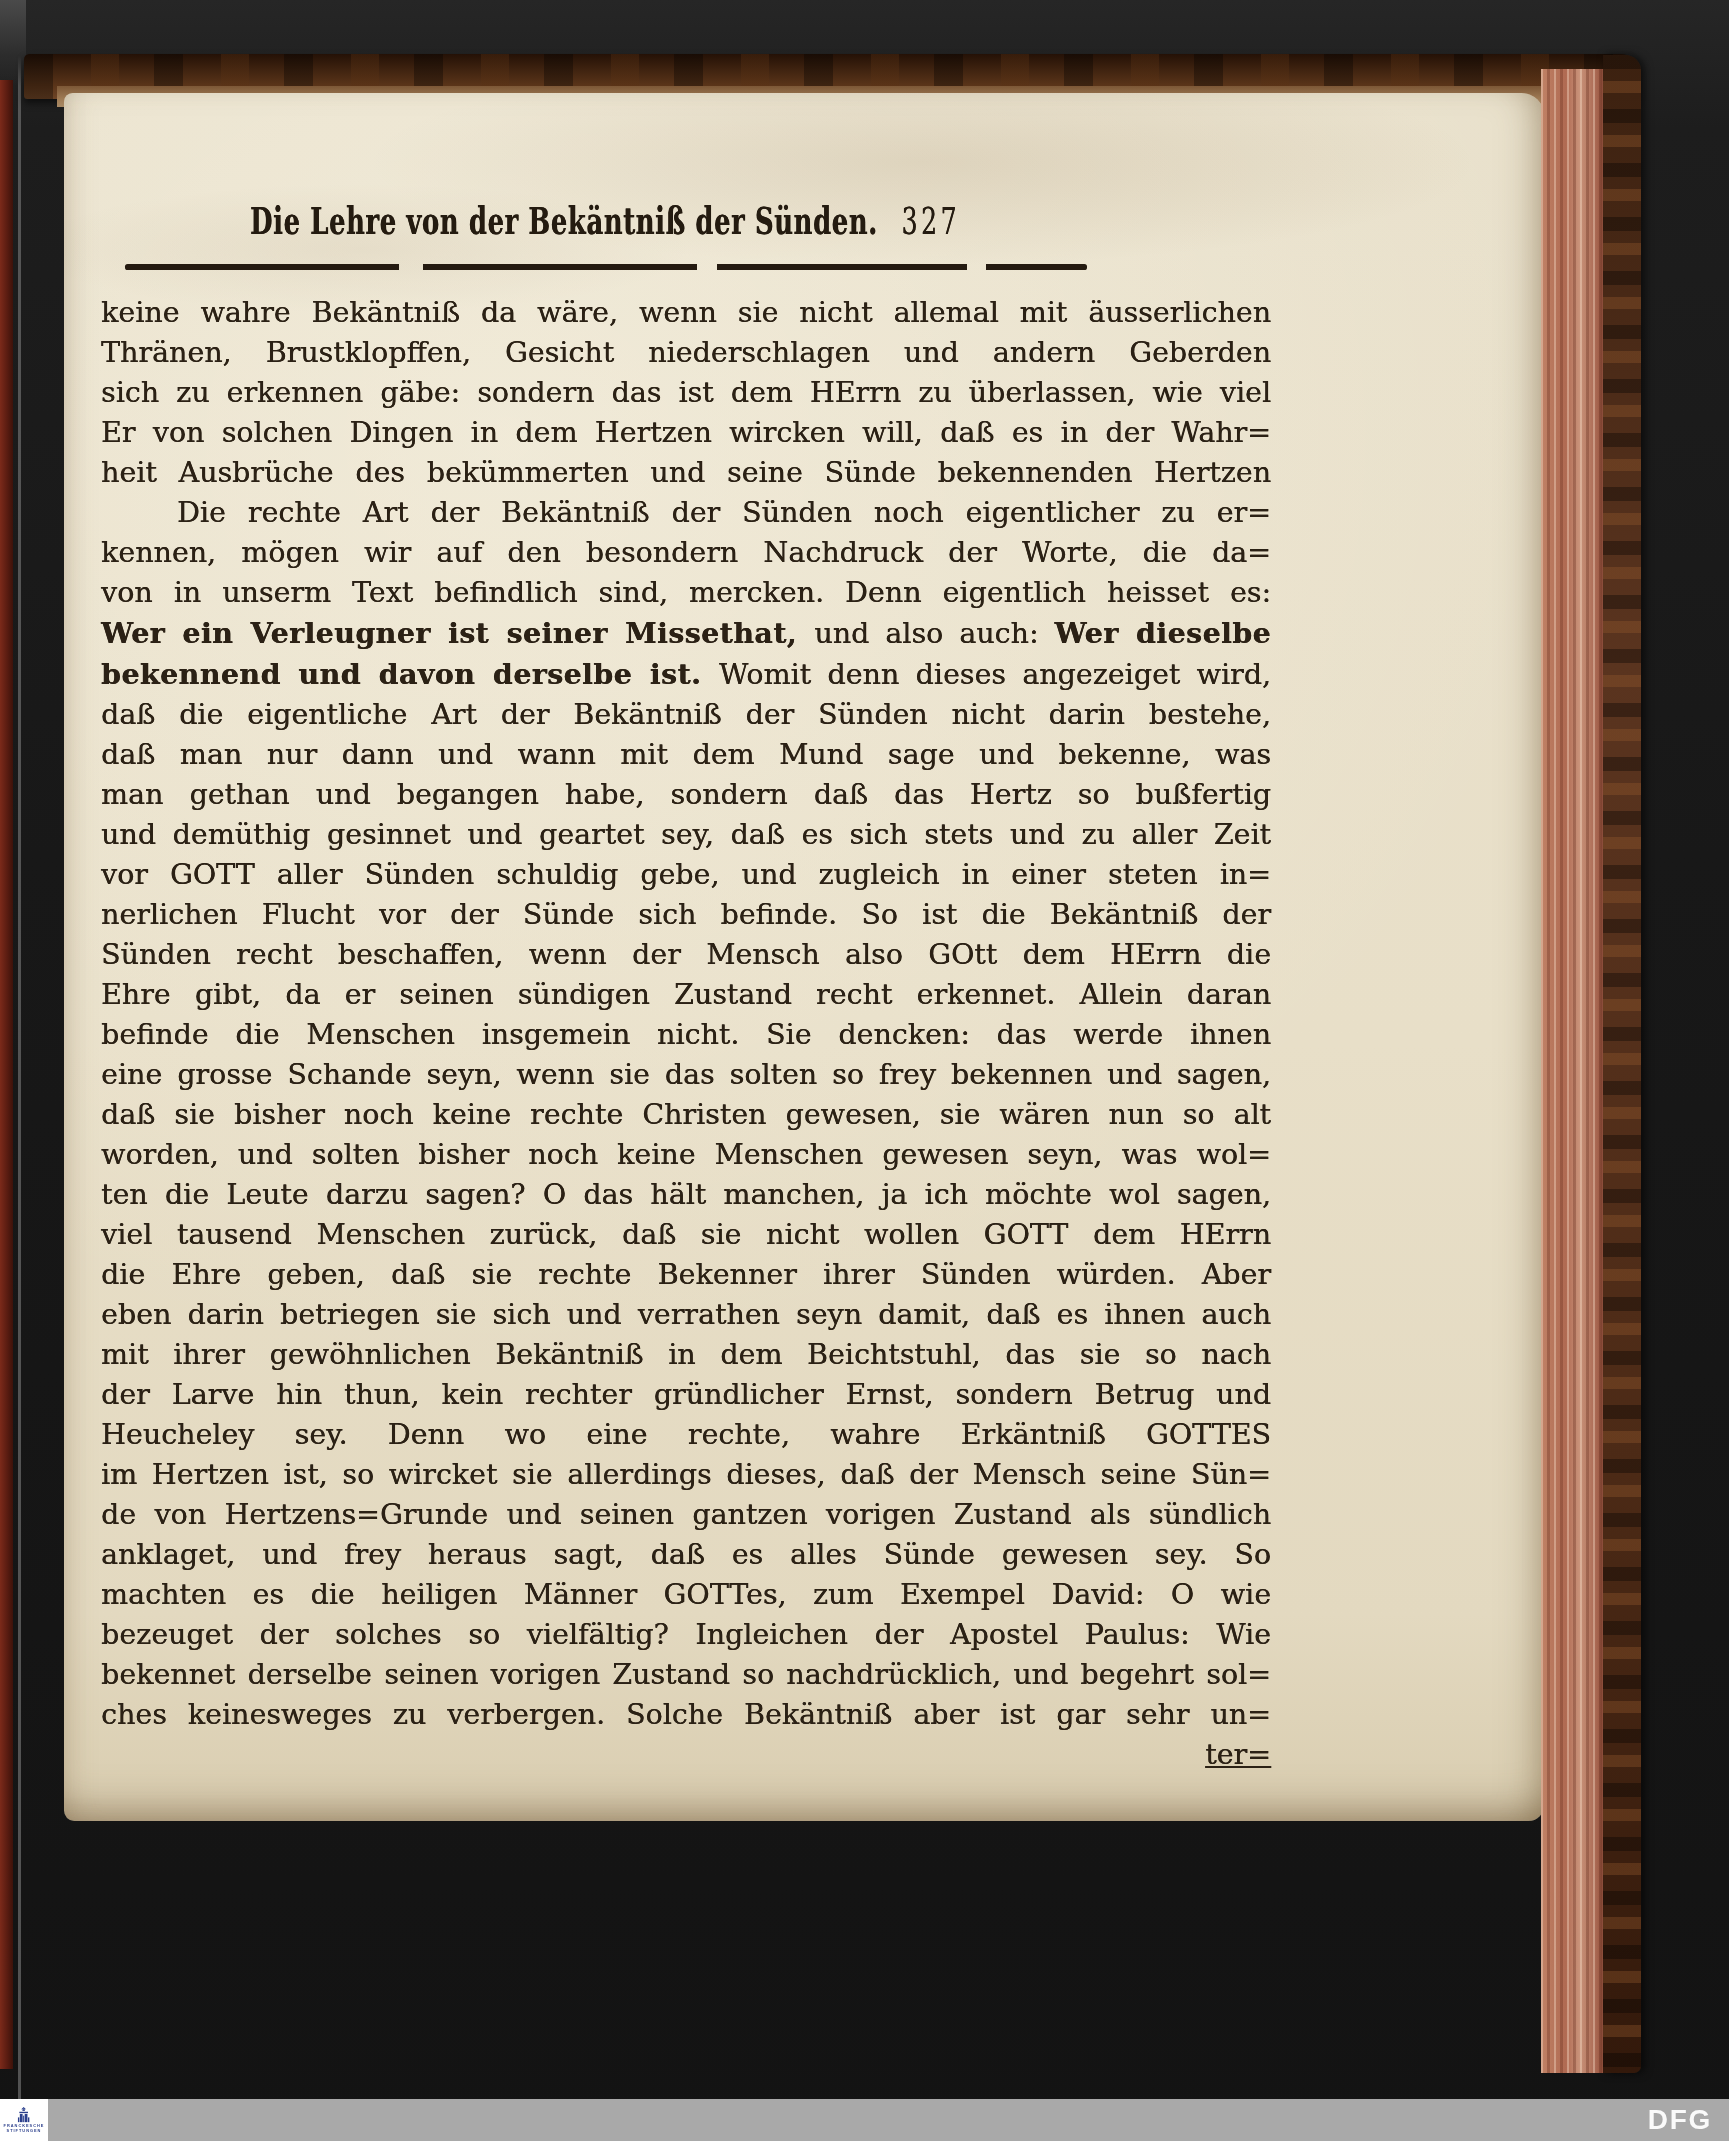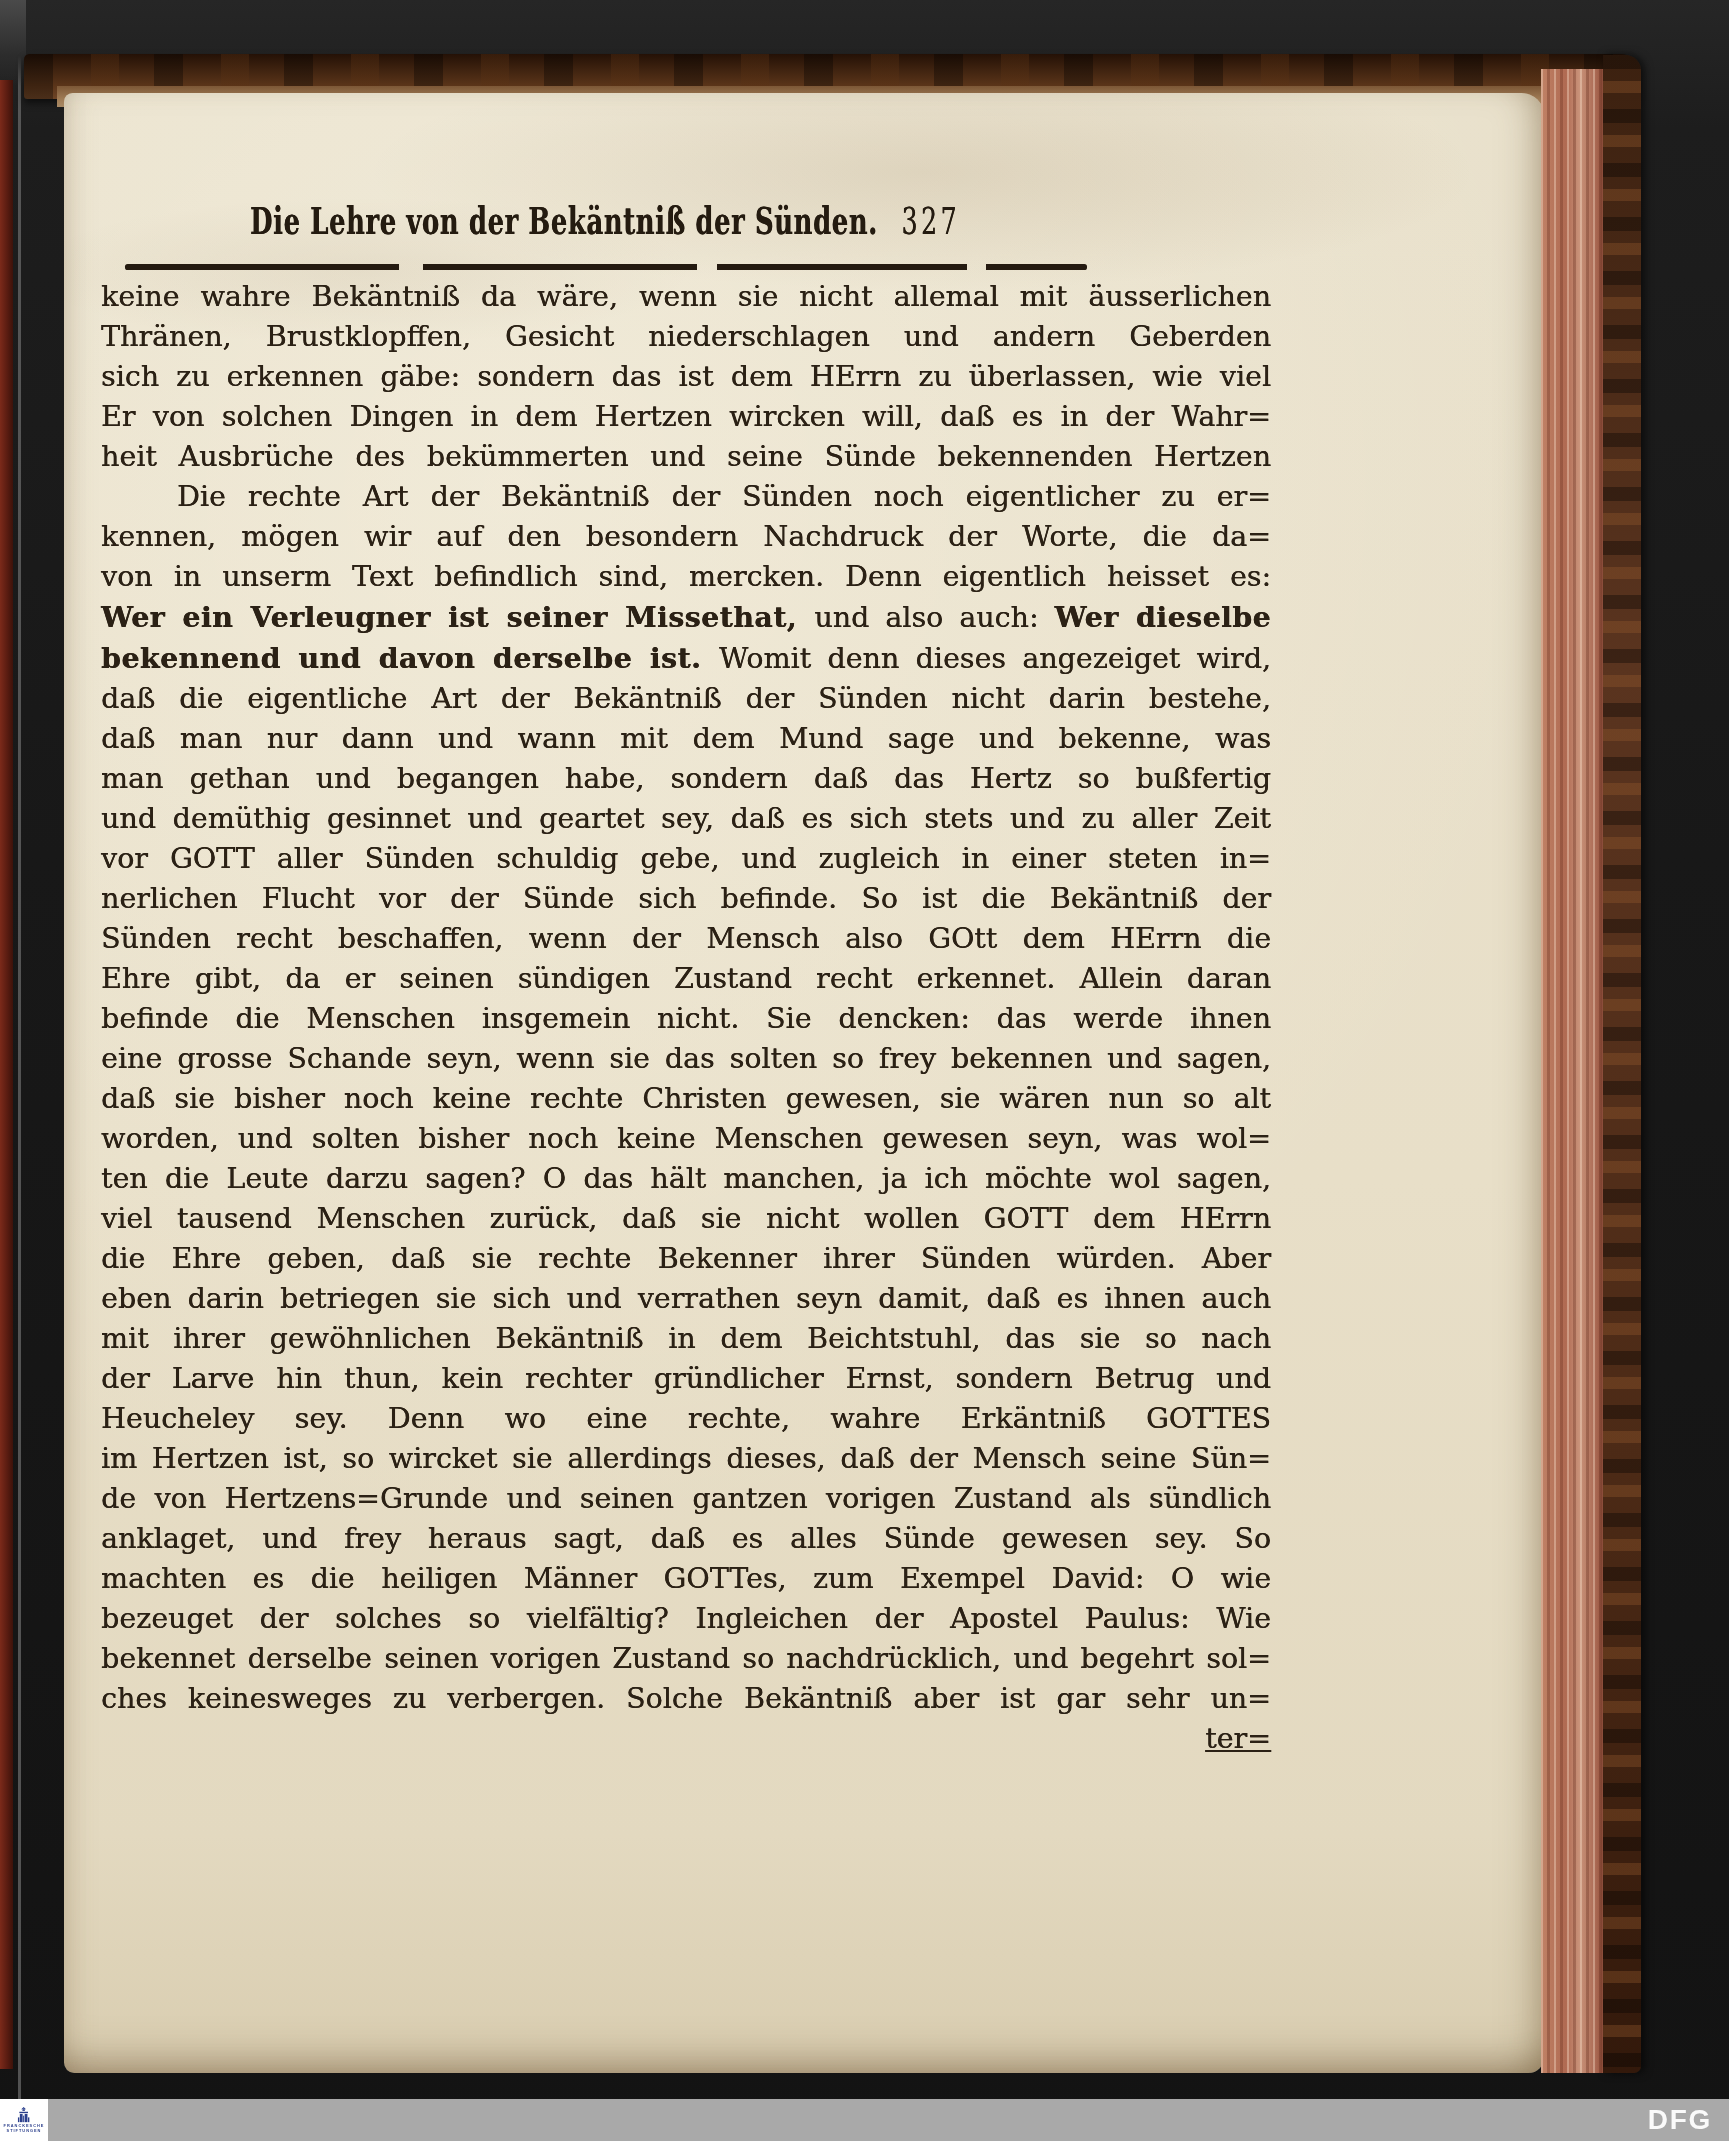--- a/index.html
+++ b/index.html
@@ -14,42 +14,42 @@
   .left-red{position:absolute;left:0;top:80px;width:13px;height:1989px;
     background:linear-gradient(90deg,#7c2a1a,#5a1c11 55%,#3c120a);}
   .top-leather{position:absolute;left:24px;top:54px;width:1614px;height:45px;
     border-radius:5.2px 17.3px 8.6px 3.5px;
     background:
       repeating-linear-gradient(90deg,rgba(0,0,0,.32) 0 29px,rgba(0,0,0,0) 29px 67px,rgba(90,50,20,.35) 67px 95px,rgba(0,0,0,0) 95px 130px),
       linear-gradient(180deg,#241106 0%,#3f2310 35%,#5a3419 70%,#6e4526 100%);
     box-shadow:0 4.3px 7px rgba(0,0,0,.55);}
   .top-band{position:absolute;left:57px;top:86px;width:1529px;height:21px;
     background:linear-gradient(180deg,#7c5736,#9e7a54 60%,#a98a65);}
-  .page{position:absolute;left:64px;top:93px;width:1480px;height:1980px;
+  .page{position:absolute;left:64px;top:93px;width:1480px;height:1728px;
     border-radius:8.6px 22.5px 15.6px 10.4px;
     background:
       radial-gradient(120% 90% at 30% 20%,rgba(255,252,240,.35),rgba(0,0,0,0) 60%),
       radial-gradient(50% 8% at 58% 4%,rgba(120,88,45,.16),rgba(0,0,0,0) 75%),
       radial-gradient(30% 5% at 20% 9%,rgba(110,80,40,.10),rgba(0,0,0,0) 75%),
       linear-gradient(180deg,#e9e1cc 0%,#e8dfc8 55%,#e3d9c0 88%,#d9cdb0 100%);
     box-shadow:
       inset -29px 0 40px -26px rgba(110,85,50,.55),
       inset 0 -35px 43px -29px rgba(100,75,45,.55),
       inset 22.5px 0 35px -26px rgba(120,95,60,.35);}
   .running-head{position:absolute;left:186px;top:105px;transform:scaleX(.68);transform-origin:left top;
     white-space:nowrap;font-weight:bold;font-size:38px;color:#241b10;letter-spacing:0.9px;
     text-shadow:0.5px 0 currentColor;}
   .rh-num{margin-left:35px;font-weight:normal;font-size:37px;letter-spacing:5.2px;text-shadow:0.3px 0 currentColor;}
   .head-rule{position:absolute;left:61px;top:171px;width:962px;height:6px;color:#241a10;border-radius:2.6px;
     background:linear-gradient(90deg,
       currentColor 0 28.5%,rgba(0,0,0,0) 28.5% 31%,
       currentColor 31% 59.5%,rgba(0,0,0,0) 59.5% 61.5%,
       currentColor 61.5% 87.5%,rgba(0,0,0,0) 87.5% 89.5%,
       currentColor 89.5% 100%);}
-  .textblock{position:absolute;left:37px;top:184px;width:1170px;
+  .textblock{position:absolute;left:37px;top:200px;width:1170px;
     font-size:28.5px;line-height:40px;color:var(--ink,#2b2115);
     text-shadow:0.3px 0 currentColor;}
   .bodyline{text-align:justify;text-align-last:justify;}
   .bodyline.nofill{text-align-last:left;}
   .bodyline.right{text-align:right;text-align-last:right;text-decoration:underline;}
   .bodyline.indent{text-indent:76px;}
   .seg-bold{font-weight:bold;letter-spacing:0.4px;}
   .fore-edge{position:absolute;left:1541px;top:69px;width:62px;height:2004px;
     background:
       repeating-linear-gradient(90deg,rgba(255,235,215,.35) 0 1.7px,rgba(0,0,0,0) 1.7px 6px,rgba(90,35,20,.30) 6px 8.6px,rgba(0,0,0,0) 8.6px 13px),

